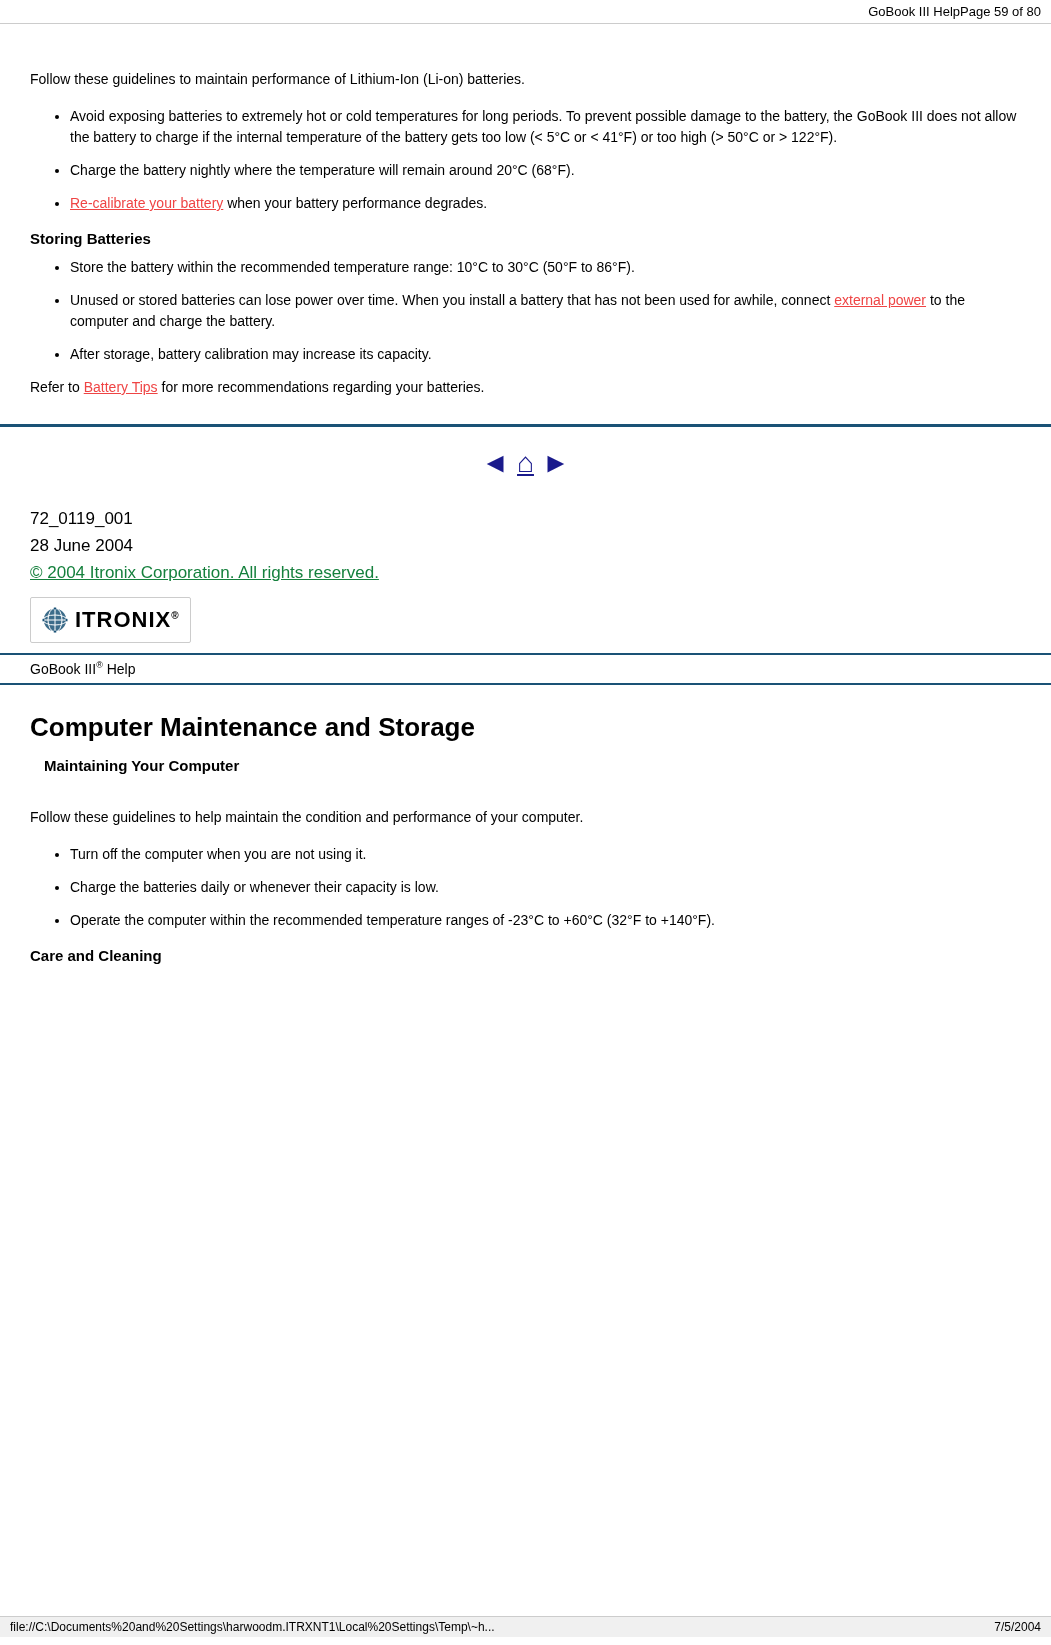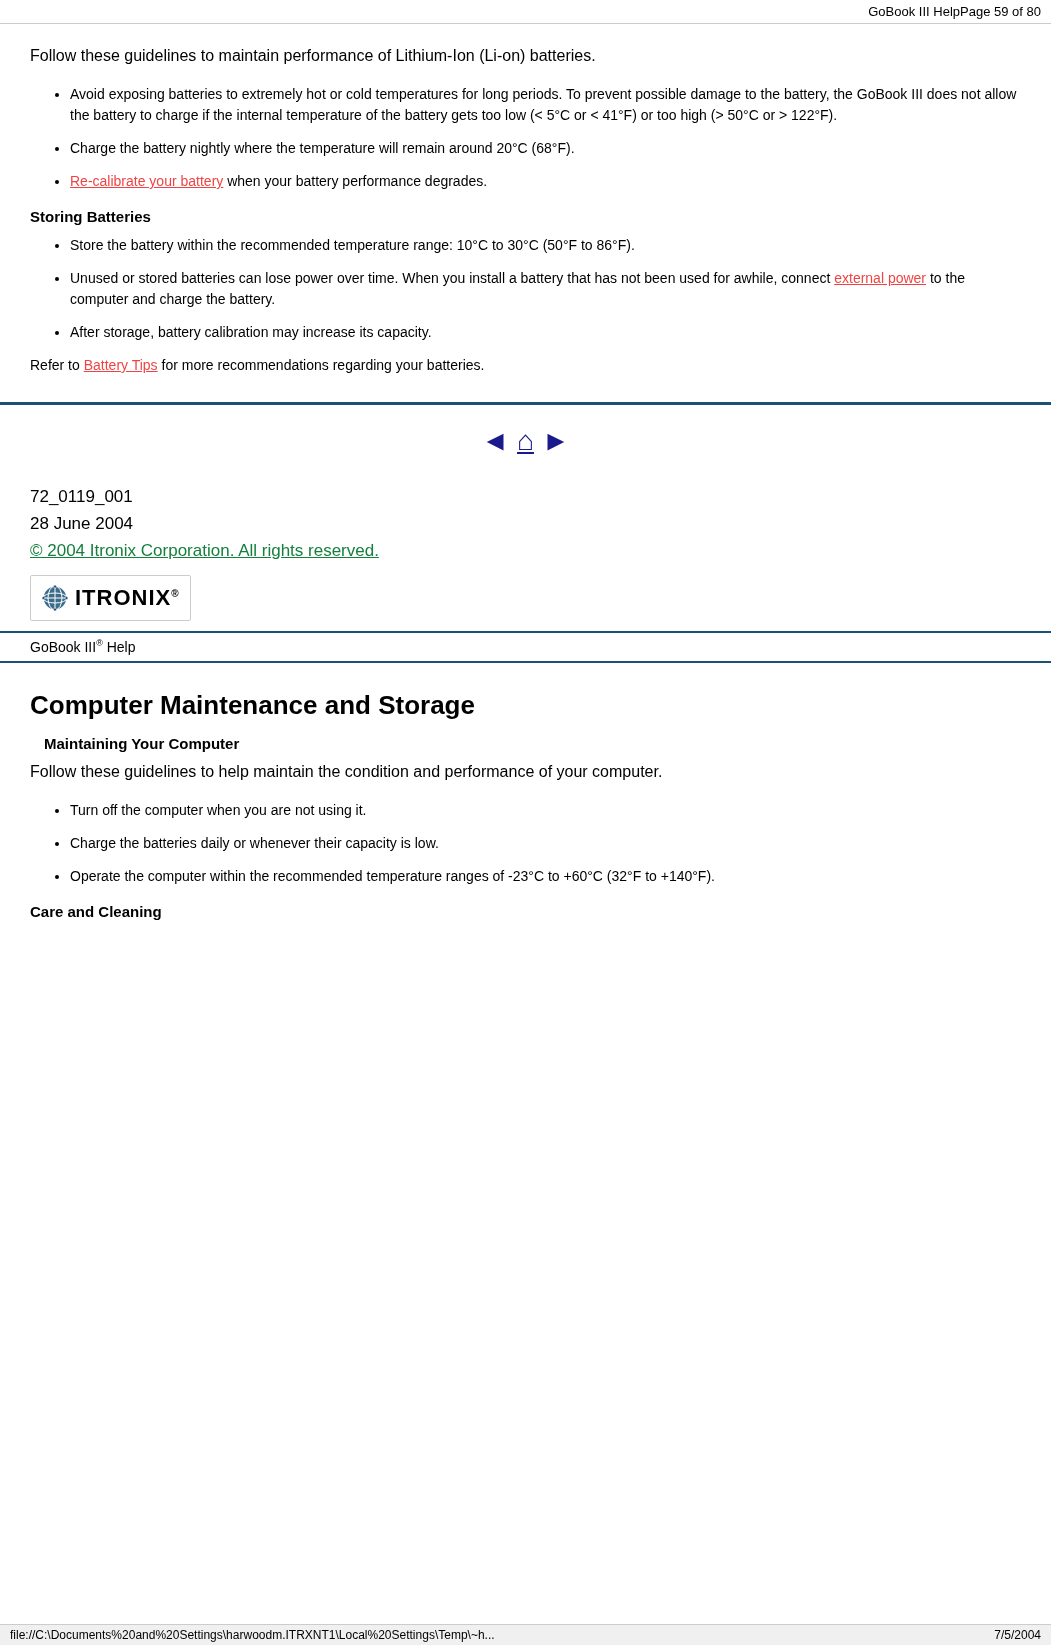--- a/index.html
+++ b/index.html
@@ -21,22 +21,23 @@
       font-size: 13px;
     }
     #header-bar .page-info {
       font-size: 13px;
     }
     #main-content {
       padding: 20px 30px 10px 30px;
     }
     .intro-text {
       margin-bottom: 16px;
-      font-size: 16px;
+      font-size: 14px;
       line-height: 1.5;
+      margin-top: 25px;
     }
     ul.bullet-list {
       list-style: disc;
       margin-left: 40px;
       margin-bottom: 10px;
     }
     ul.bullet-list li {
       margin-bottom: 12px;
       line-height: 1.5;
       font-size: 14px;
@@ -136,21 +137,21 @@
     .sub-heading {
       font-weight: bold;
       font-size: 15px;
       padding: 4px 30px 8px 44px;
     }
     .section-body {
       padding: 0 30px;
     }
     #status-bar {
       position: fixed;
-      bottom: 0;
+      bottom: 8px;
       left: 0;
       width: 1051px;
       background: #f0f0f0;
       border-top: 1px solid #ccc;
       padding: 3px 10px;
       font-size: 12px;
       display: flex;
       justify-content: space-between;
     }
     sup {

